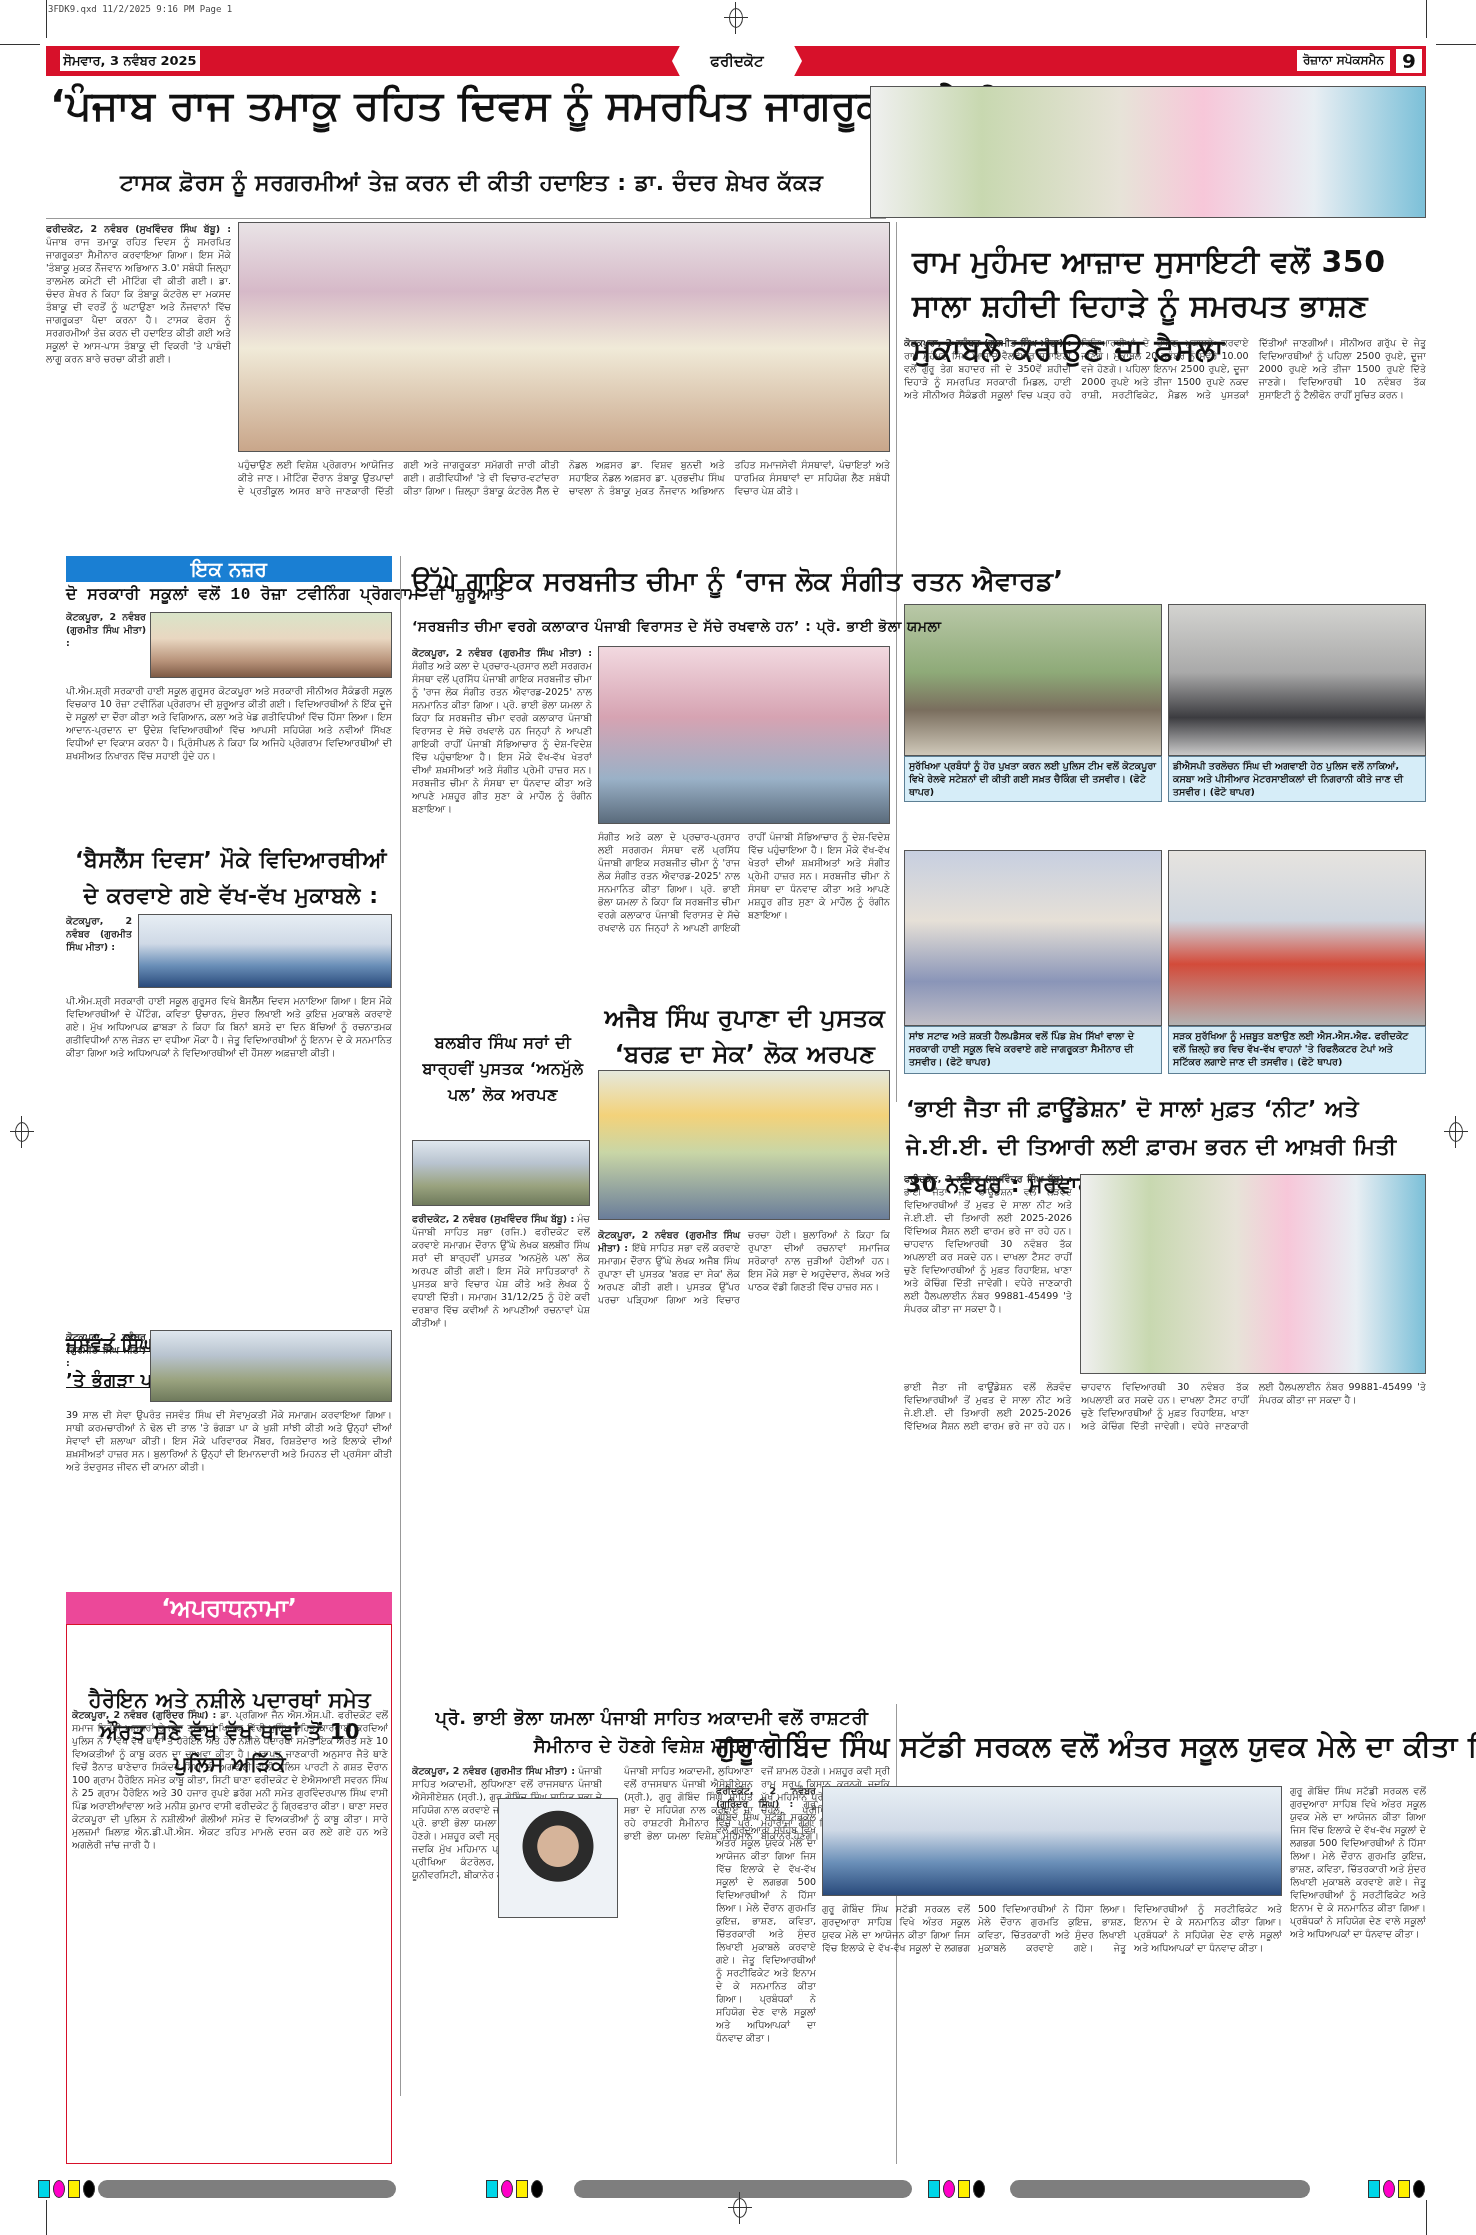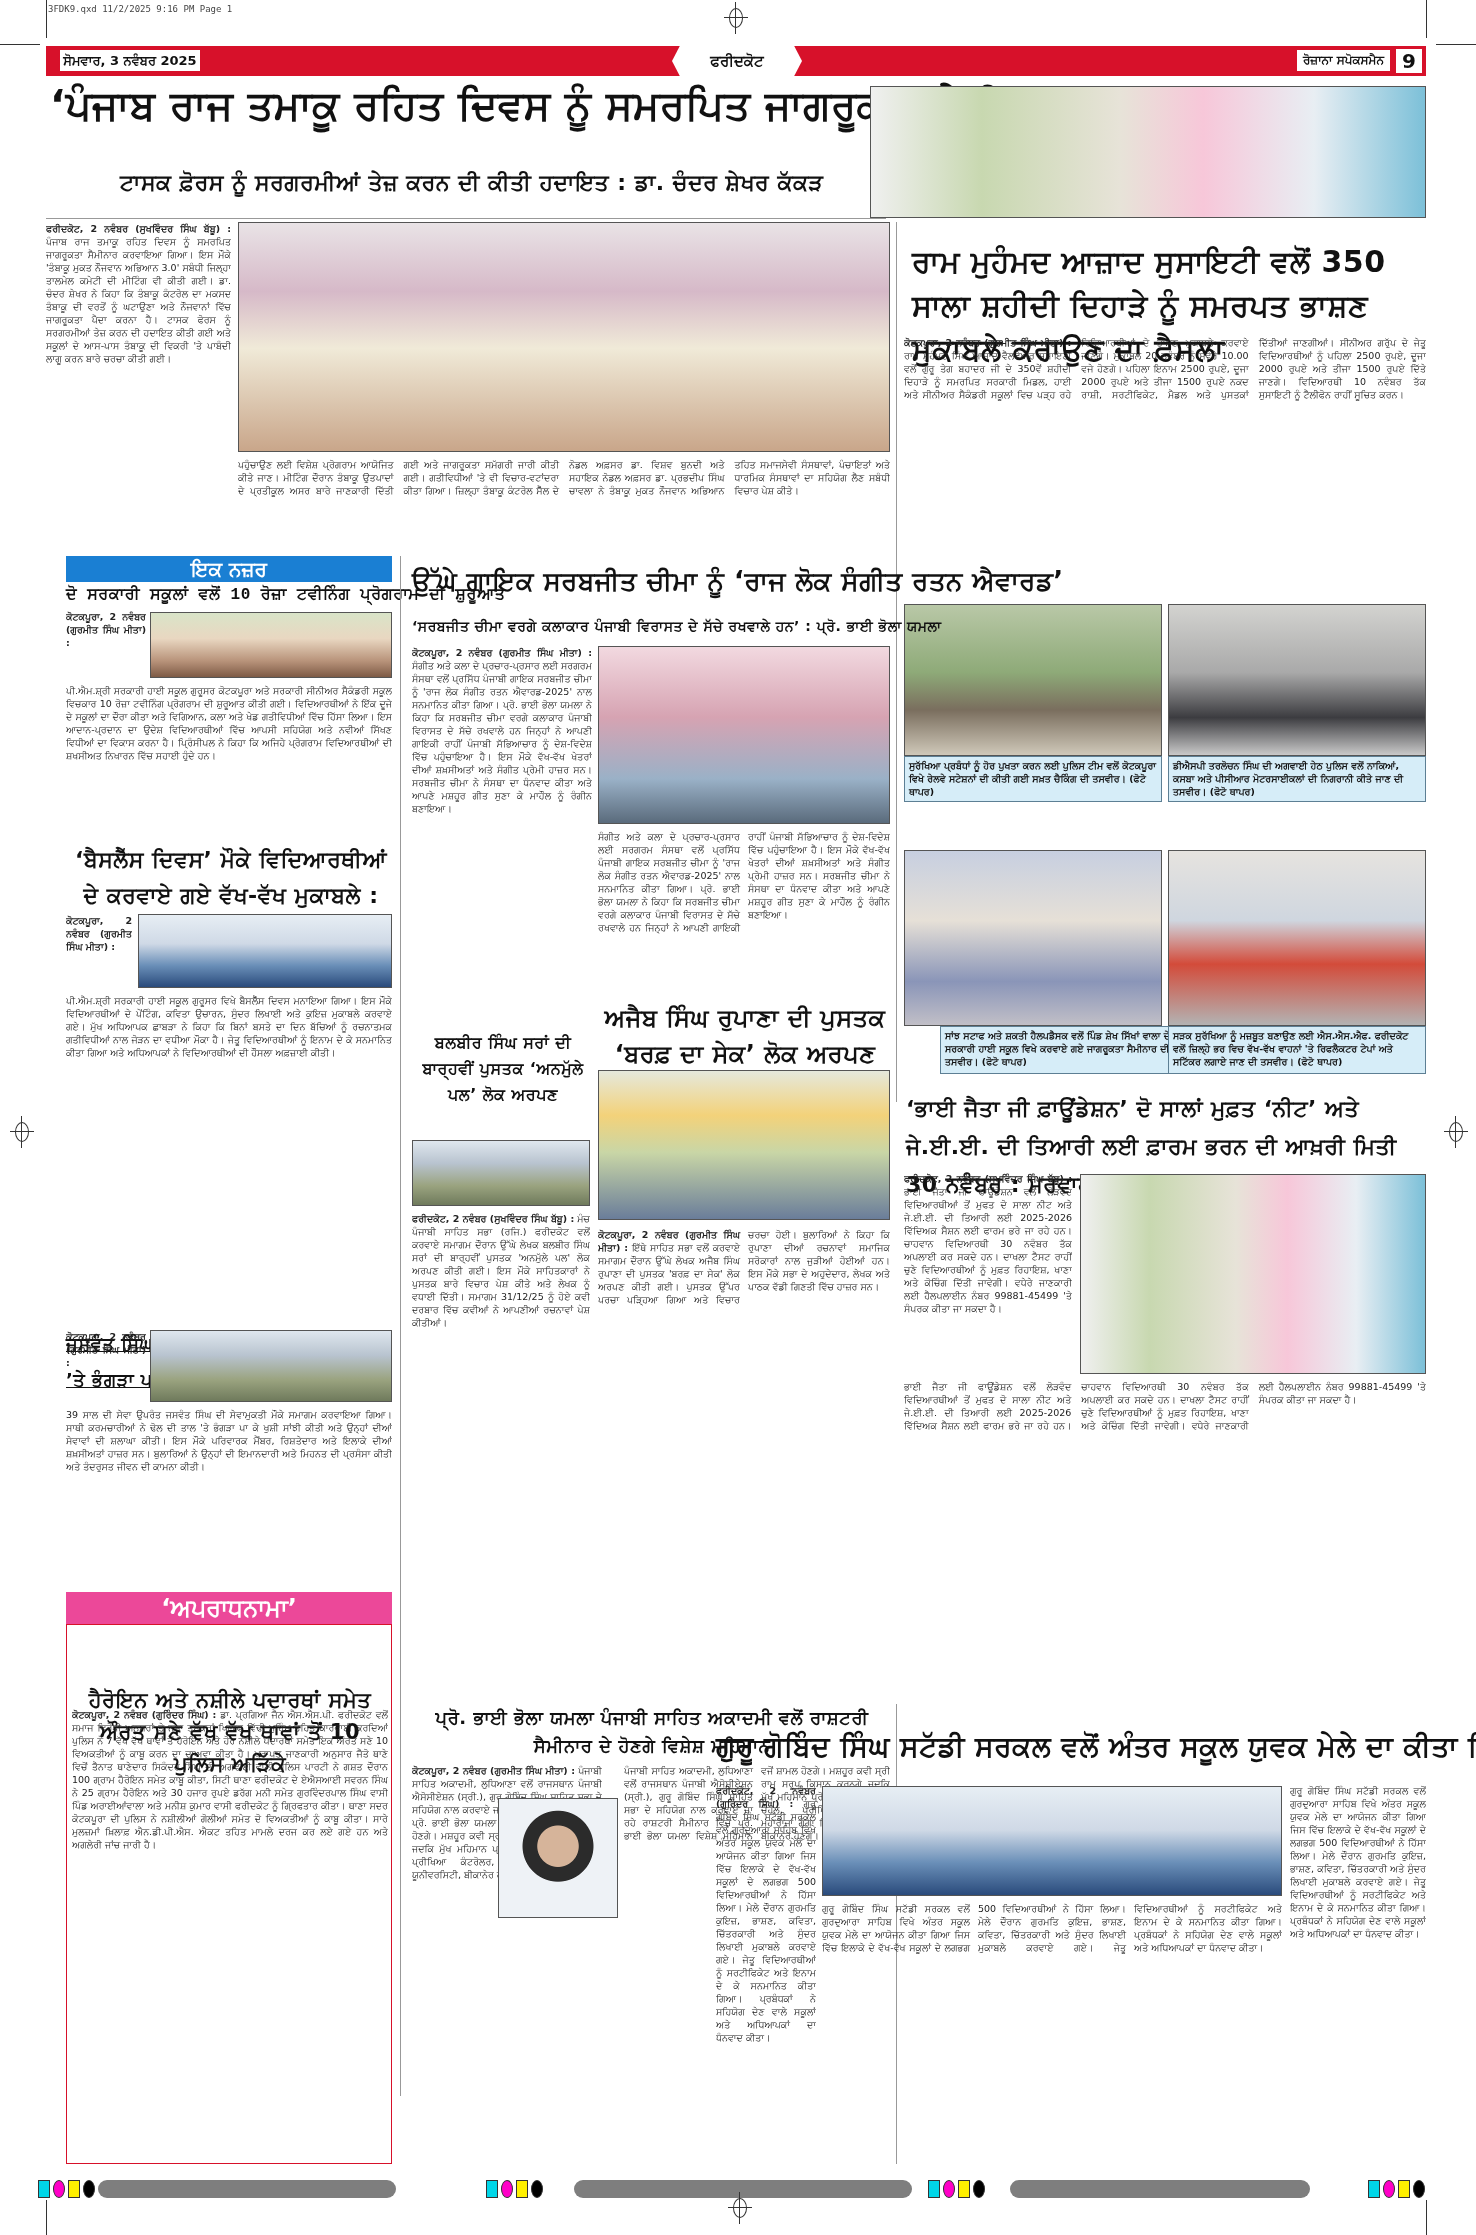--- a/index.html
+++ b/index.html
@@ -110,21 +110,21 @@
   </div>
 <div class="caption-box" style="left:904px;top:756px;width:258px;height:46px;">ਸੁਰੱਖਿਆ ਪ੍ਰਬੰਧਾਂ ਨੂੰ ਹੋਰ ਪੁਖਤਾ ਕਰਨ ਲਈ ਪੁਲਿਸ ਟੀਮ ਵਲੋਂ ਕੋਟਕਪੂਰਾ ਵਿਖੇ ਰੇਲਵੇ ਸਟੇਸ਼ਨਾਂ ਦੀ ਕੀਤੀ ਗਈ ਸਖ਼ਤ ਚੈਕਿੰਗ ਦੀ ਤਸਵੀਰ। (ਫੋਟੋ ਥਾਪਰ)</div>
 <div class="photo" style="left:1168px;top:604px;width:258px;height:152px;">
     <div class="ph-fill p-road"></div>
   </div>
 <div class="caption-box" style="left:1168px;top:756px;width:258px;height:46px;">ਡੀਐਸਪੀ ਤਰਲੋਚਨ ਸਿੰਘ ਦੀ ਅਗਵਾਈ ਹੇਠ ਪੁਲਿਸ ਵਲੋਂ ਨਾਕਿਆਂ, ਕਸਬਾ ਅਤੇ ਪੀਸੀਆਰ ਮੋਟਰਸਾਈਕਲਾਂ ਦੀ ਨਿਗਰਾਨੀ ਕੀਤੇ ਜਾਣ ਦੀ ਤਸਵੀਰ। (ਫੋਟੋ ਥਾਪਰ)</div>
 
 <div class="photo" style="left:904px;top:850px;width:258px;height:176px;">
     <div class="ph-fill p-hall"></div>
   </div>
-<div class="caption-box" style="left:904px;top:1026px;width:258px;height:48px;margin-left:36px;">ਸਾਂਝ ਸਟਾਫ ਅਤੇ ਸ਼ਕਤੀ ਹੈਲਪਡੈਸਕ ਵਲੋਂ ਪਿੰਡ ਸ਼ੇਖ ਸਿੱਖਾਂ ਵਾਲਾ ਦੇ ਸਰਕਾਰੀ ਹਾਈ ਸਕੂਲ ਵਿਖੇ ਕਰਵਾਏ ਗਏ ਜਾਗਰੂਕਤਾ ਸੈਮੀਨਾਰ ਦੀ ਤਸਵੀਰ। (ਫੋਟੋ ਥਾਪਰ)</div>
+<div class="caption-box" style="left:904px;top:1026px;width:258px;height:48px;">ਸਾਂਝ ਸਟਾਫ ਅਤੇ ਸ਼ਕਤੀ ਹੈਲਪਡੈਸਕ ਵਲੋਂ ਪਿੰਡ ਸ਼ੇਖ ਸਿੱਖਾਂ ਵਾਲਾ ਦੇ ਸਰਕਾਰੀ ਹਾਈ ਸਕੂਲ ਵਿਖੇ ਕਰਵਾਏ ਗਏ ਜਾਗਰੂਕਤਾ ਸੈਮੀਨਾਰ ਦੀ ਤਸਵੀਰ। (ਫੋਟੋ ਥਾਪਰ)</div>
 <div class="photo" style="left:1168px;top:850px;width:258px;height:176px;">
     <div class="ph-fill p-truck"></div>
   </div>
 <div class="caption-box" style="left:1168px;top:1026px;width:258px;height:48px;">ਸੜਕ ਸੁਰੱਖਿਆ ਨੂੰ ਮਜ਼ਬੂਤ ਬਣਾਉਣ ਲਈ ਐਸ.ਐਸ.ਐਫ. ਫਰੀਦਕੋਟ ਵਲੋਂ ਜ਼ਿਲ੍ਹੇ ਭਰ ਵਿਚ ਵੱਖ-ਵੱਖ ਵਾਹਨਾਂ 'ਤੇ ਰਿਫਲੈਕਟਰ ਟੇਪਾਂ ਅਤੇ ਸਟਿੱਕਰ ਲਗਾਏ ਜਾਣ ਦੀ ਤਸਵੀਰ। (ਫੋਟੋ ਥਾਪਰ)</div>
 
 <div class="section-head sh-blue" style="left:66px;top:556px;width:326px;">ਇਕ ਨਜ਼ਰ</div>
 <div class="headline" style="left:66px;top:585px;font-size:16px;font-family:Liberation Mono, monospace;">ਦੋ ਸਰਕਾਰੀ ਸਕੂਲਾਂ ਵਲੋਂ 10 ਰੋਜ਼ਾ ਟਵੀਨਿੰਗ ਪ੍ਰੋਗਰਾਮ ਦੀ ਸ਼ੁਰੂਆਤ</div>
 <div class="col" style="left:66px;top:610px;width:80px;height:70px;">
   <span class="dl">ਕੋਟਕਪੂਰਾ, 2 ਨਵੰਬਰ (ਗੁਰਮੀਤ ਸਿੰਘ ਮੀਤਾ) :</span>
 </div>

